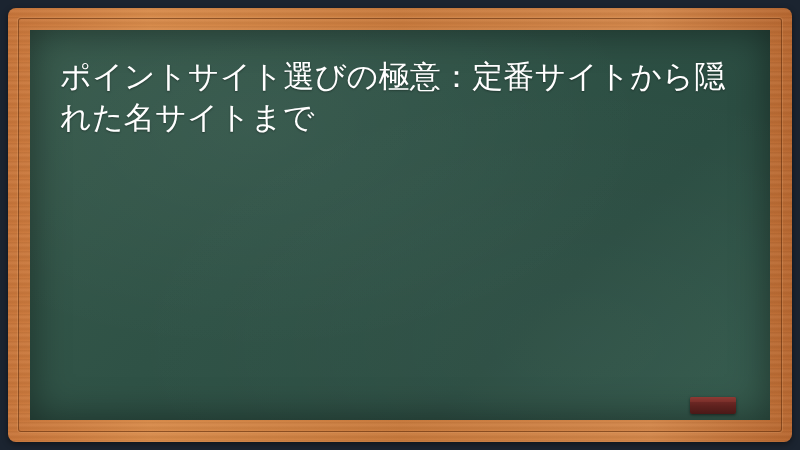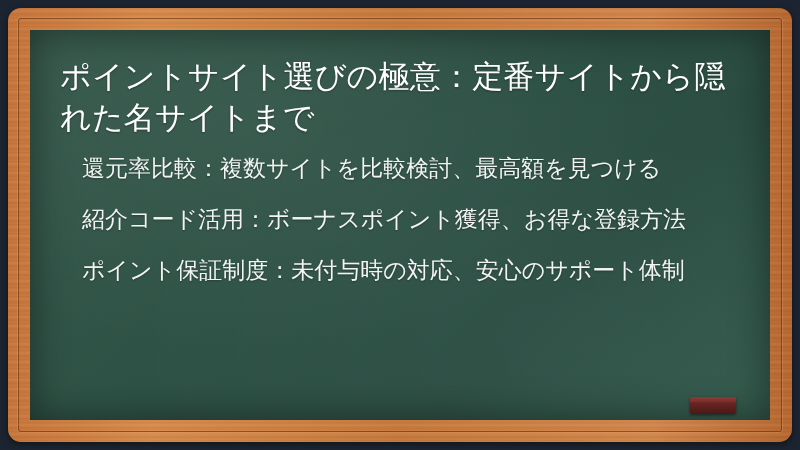--- a/index.html
+++ b/index.html
@@ -29,21 +29,21 @@
     bottom: 8px;
     background:
       repeating-linear-gradient(
         180deg,
         rgba(0,0,0,0.06) 0px,
         rgba(255,255,255,0.05) 3px,
         rgba(0,0,0,0.05) 6px,
         rgba(255,255,255,0.02) 9px
       ),
       linear-gradient(90deg, #c9763a 0%, #d98b4a 18%, #c97a3c 50%, #d4874a 82%, #b96830 100%);
-    border-radius: 13px;
+    border-radius: 8px;
     box-shadow: 0 2px 6px rgba(0,0,0,0.45);
     box-sizing: border-box;
     padding: 5px;
   }
   .frame-inner-bevel {
     position: absolute;
     left: 10px;
     top: 10px;
     right: 10px;
     bottom: 10px;
@@ -118,21 +118,16 @@
   }
 </style>
 </head>
 <body>
 
 <div class="slide">
   <div class="frame">
     <div class="frame-inner-bevel"></div>
     <div class="board">
       <h1 class="title">ポイントサイト選びの極意：定番サイトから隠れた名サイトまで</h1>
-      <ul class="bullets">
-        <li class="bullet">還元率比較：複数サイトを比較検討、最高額を見つける</li>
-        <li class="bullet">紹介コード活用：ボーナスポイント獲得、お得な登録方法</li>
-        <li class="bullet">ポイント保証制度：未付与時の対応、安心のサポート体制</li>
-      </ul>
       <div class="eraser"></div>
     </div>
   </div>
 </div>
 
 </body></html>

